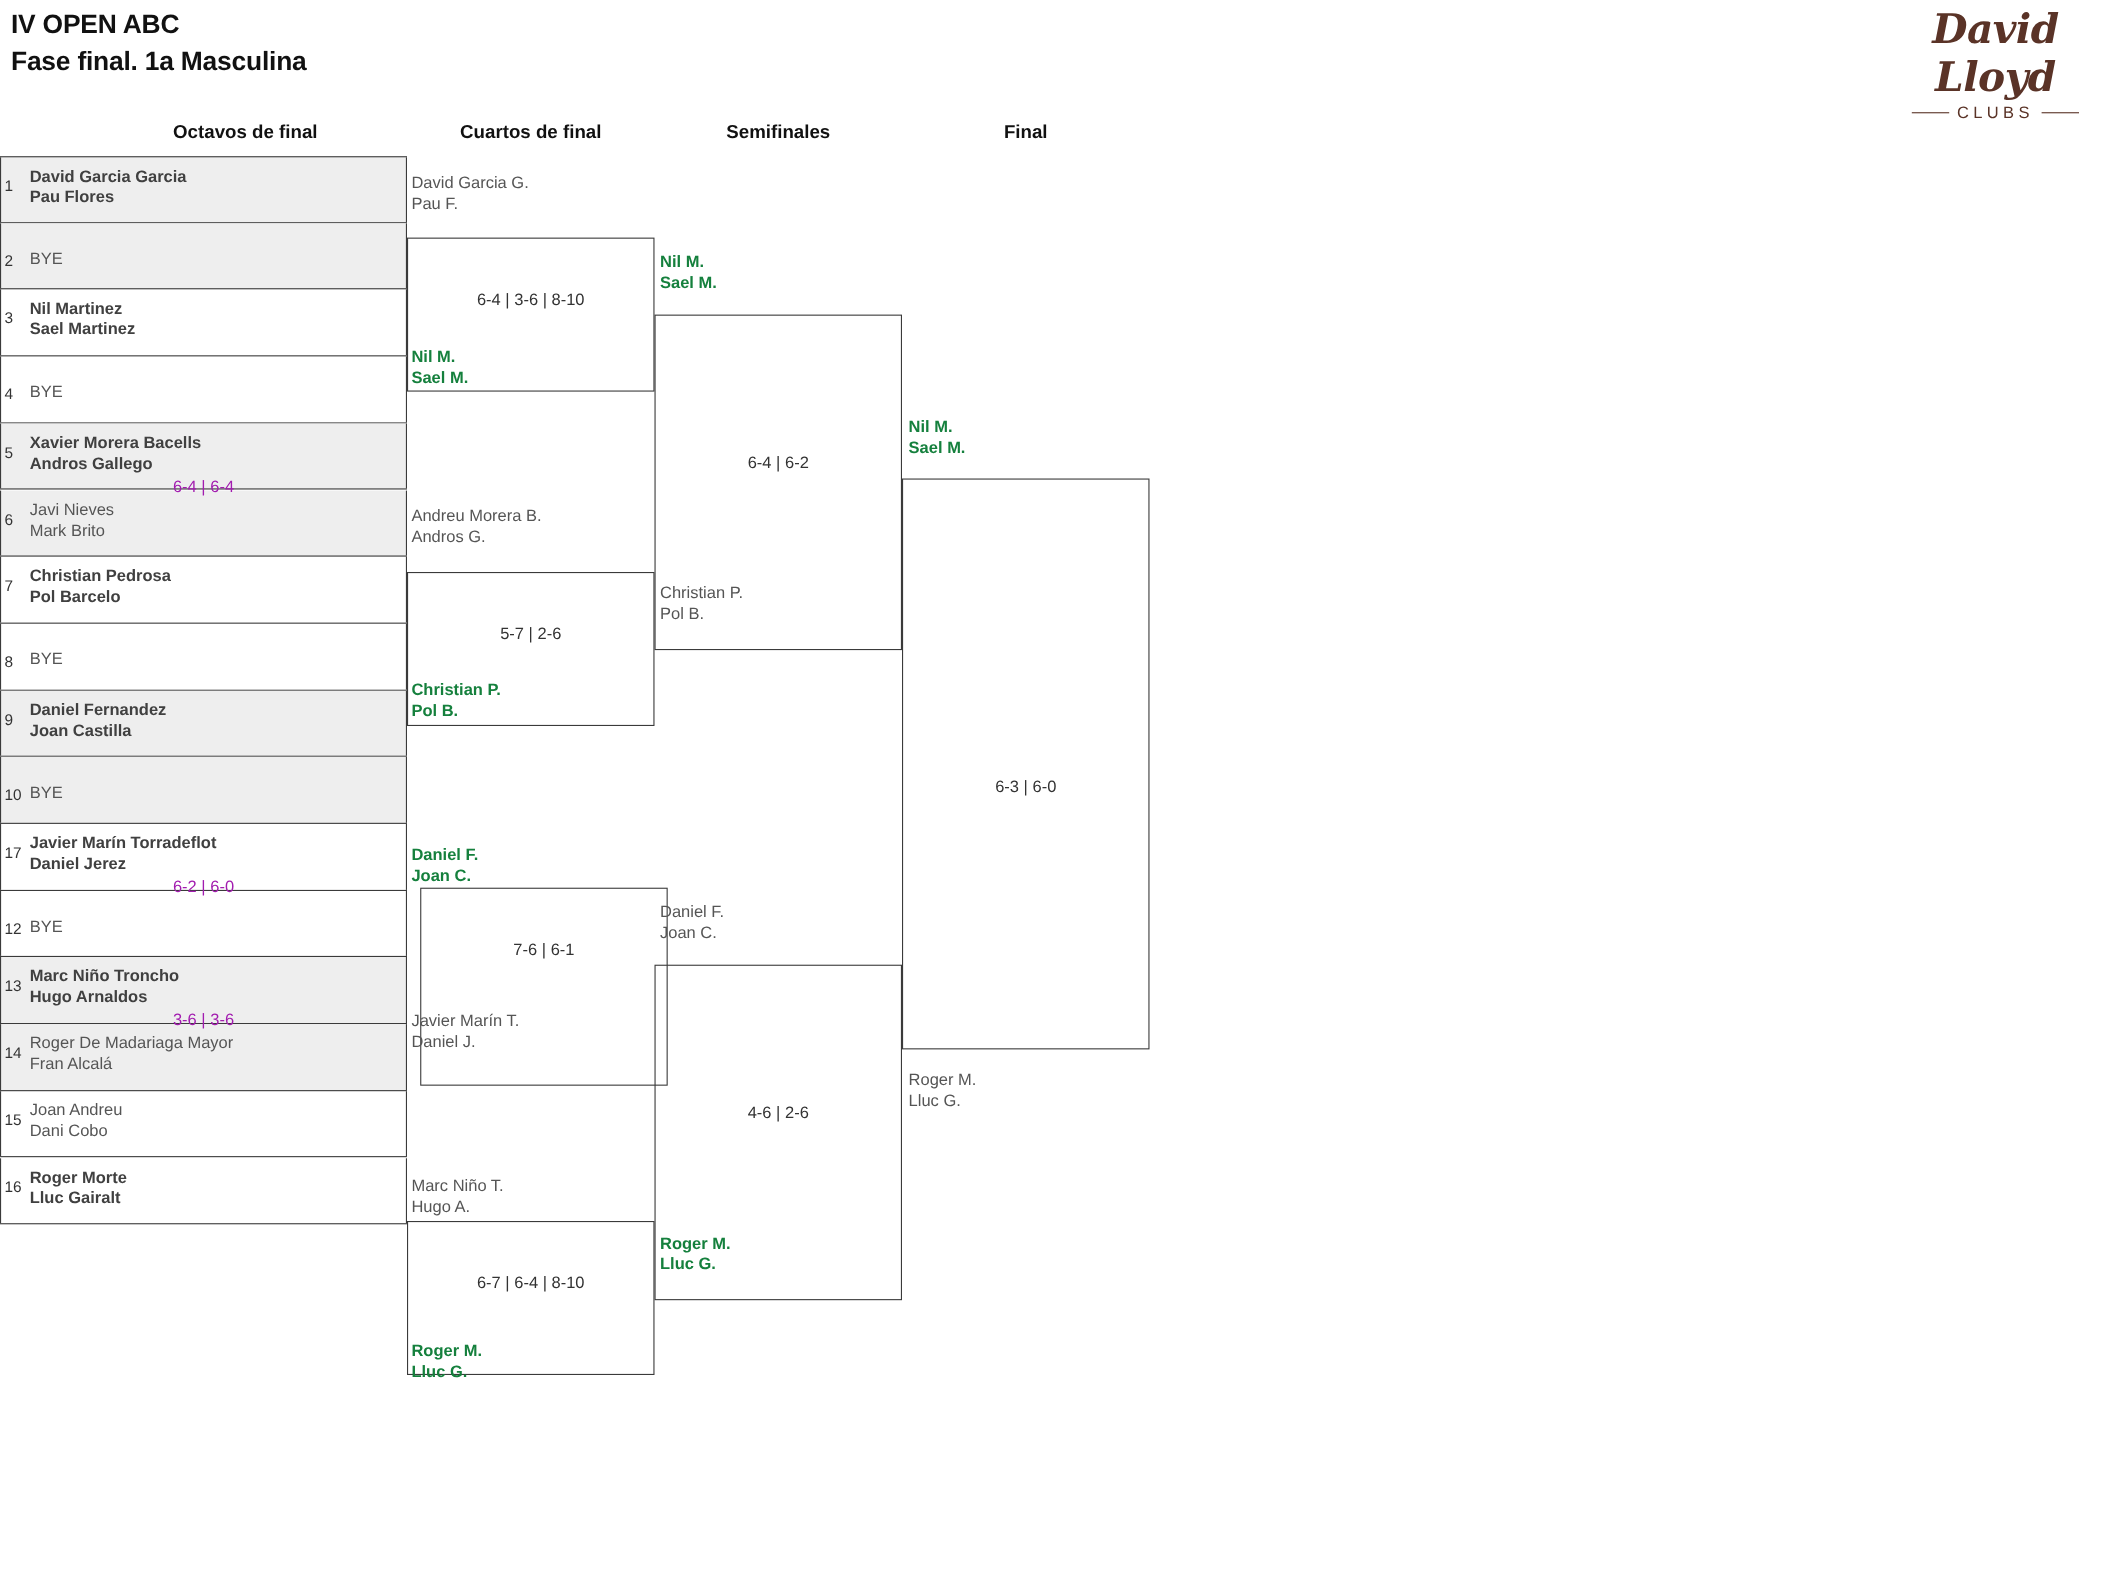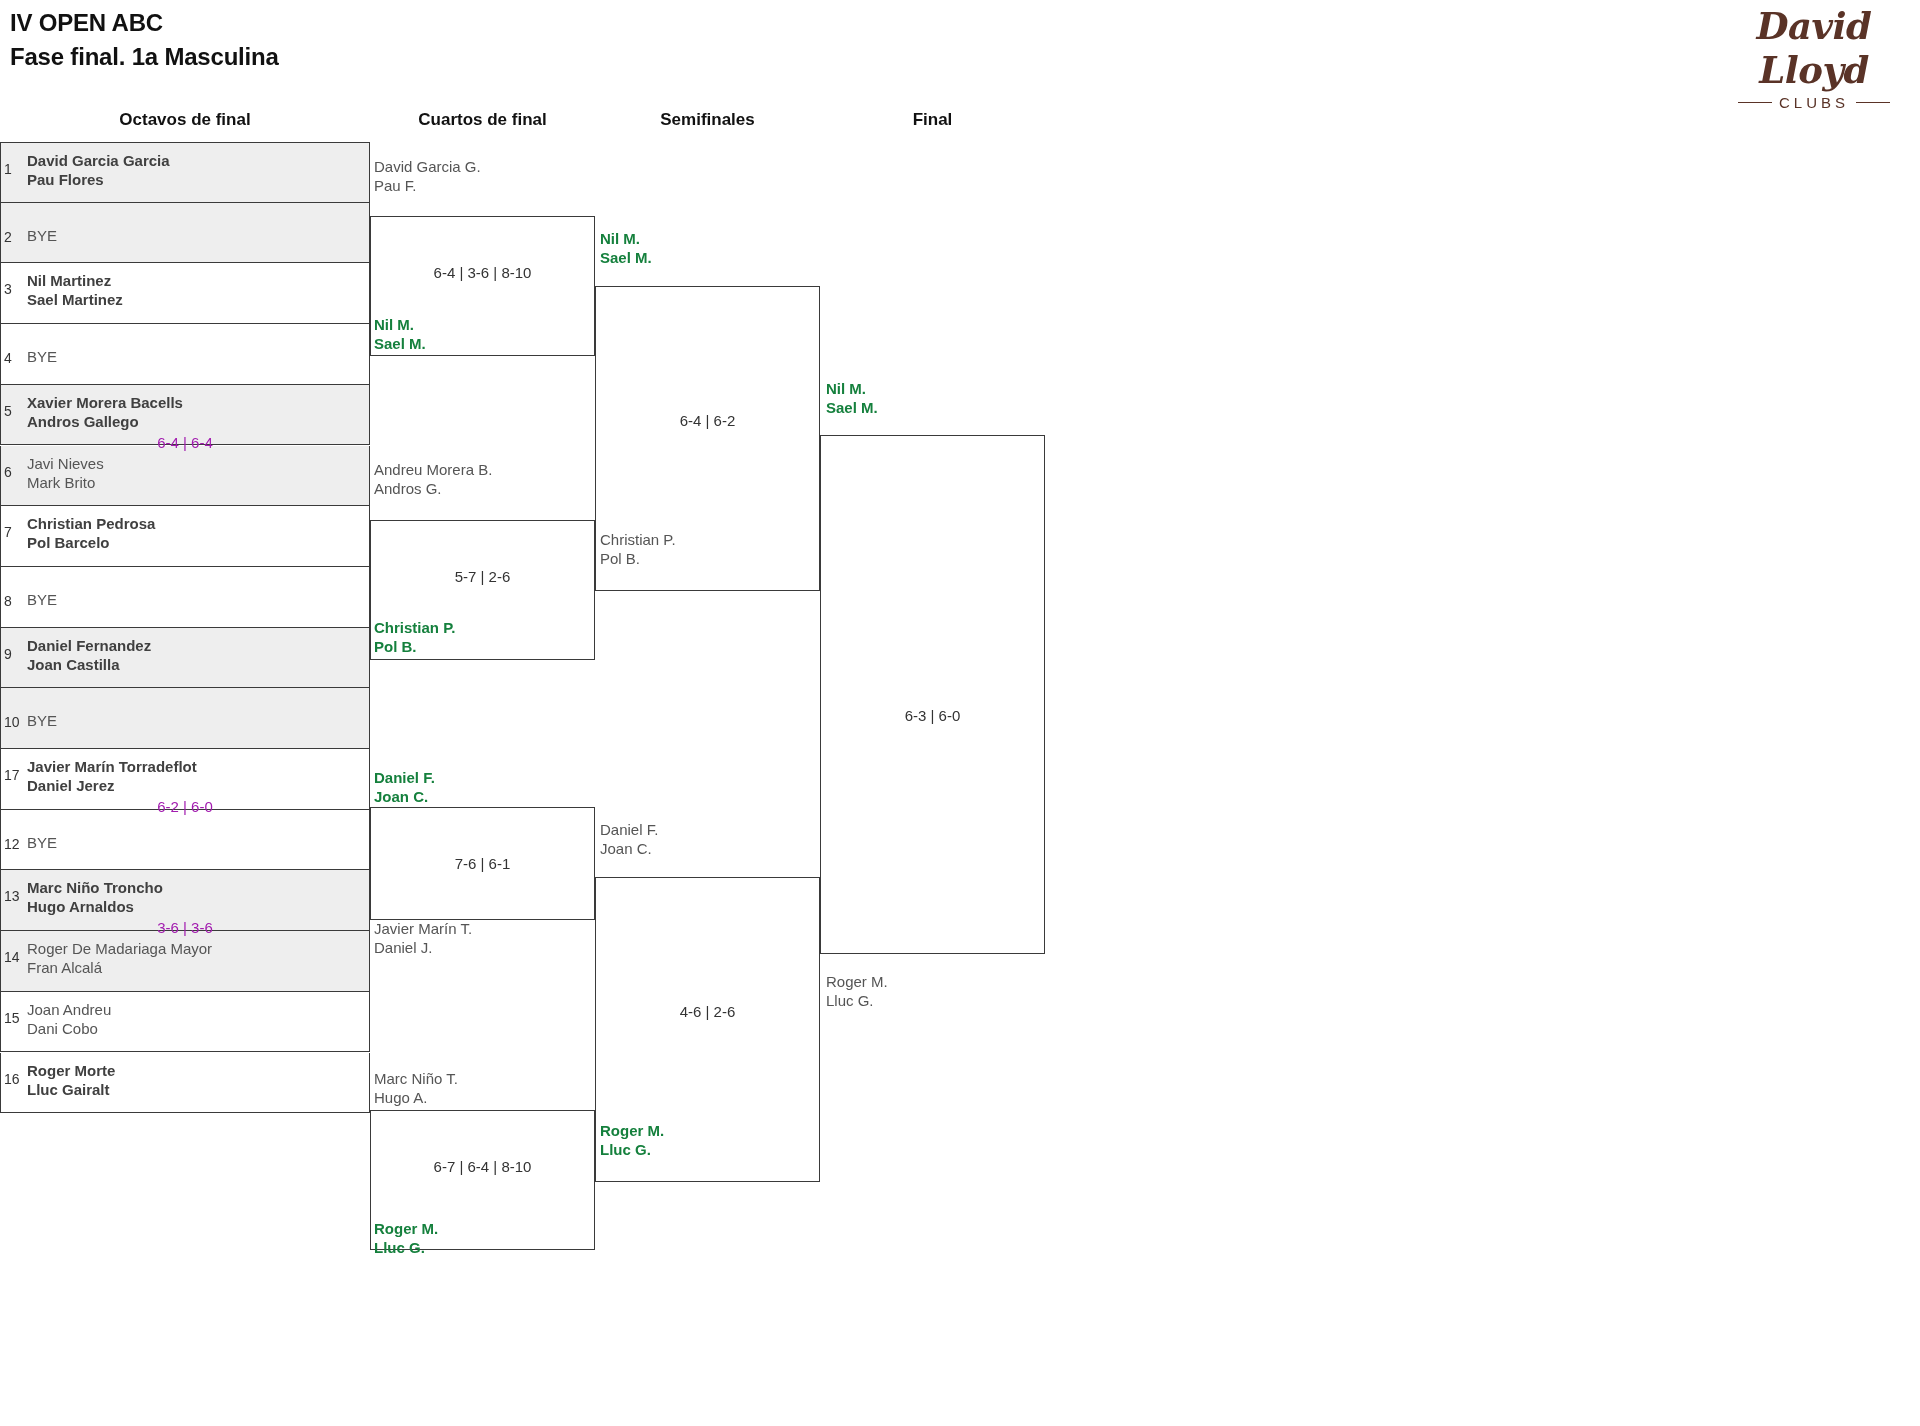--- a/index.html
+++ b/index.html
@@ -88,21 +88,21 @@
 
 <div class="abs" id="logo">
   <div class="script">David Lloyd</div>
   <div class="clubs-row">
     <div class="rule"></div>
     <div class="clubs">CLUBS</div>
     <div class="rule"></div>
   </div>
 </div>
 
-<div class="abs round-head" style="left:0px;width:370px;">Octavos de final</div>
+<div class="abs round-head" style="left:0px;width:370px;padding-left:38px;">Octavos de final</div>
 <div class="abs round-head" style="left:370px;width:225px;">Cuartos de final</div>
 <div class="abs round-head" style="left:595px;width:225px;">Semifinales</div>
 <div class="abs round-head" style="left:820px;width:225px;">Final</div>
 
 <div id="r1">
     <div class="abs r1-cell shaded first" style="top: 142px; height: 60.7px;">
       <div class="r1-left"></div>
       <div class="r1-right"></div>
       <div class="seed" style="top: 18px;">1</div>
       <div class="team win" style="top: 8px;">
@@ -244,21 +244,21 @@
     <div class="r1-score" style="top: 797.7px;">6-2 | 6-0</div>
     <div class="r1-score" style="top: 919.1px;">3-6 | 3-6</div>
   </div>
 
 <div class="conn" style="left:370px;top:216px;width:225px;height:140px;">
   <div class="sc" style="top:47px;">6-4 | 3-6 | 8-10</div>
 </div>
 <div class="conn" style="left:370px;top:520px;width:225px;height:140px;">
   <div class="sc" style="top:47px;">5-7 | 2-6</div>
 </div>
-<div class="conn" style="left:370px;top:807px;width:225px;height:113px;">
+<div class="conn" style="left:382px;top:807px;width:225px;height:180px;">
   <div class="sc" style="top:47px;">7-6 | 6-1</div>
 </div>
 <div class="conn" style="left:370px;top:1110px;width:225px;height:140px;">
   <div class="sc" style="top:47px;">6-7 | 6-4 | 8-10</div>
 </div>
 
 <div class="abs slot lose" style="left:374px;top:157px;">
   <div>David Garcia G.</div>
   <div>Pau F.</div>
 </div>

